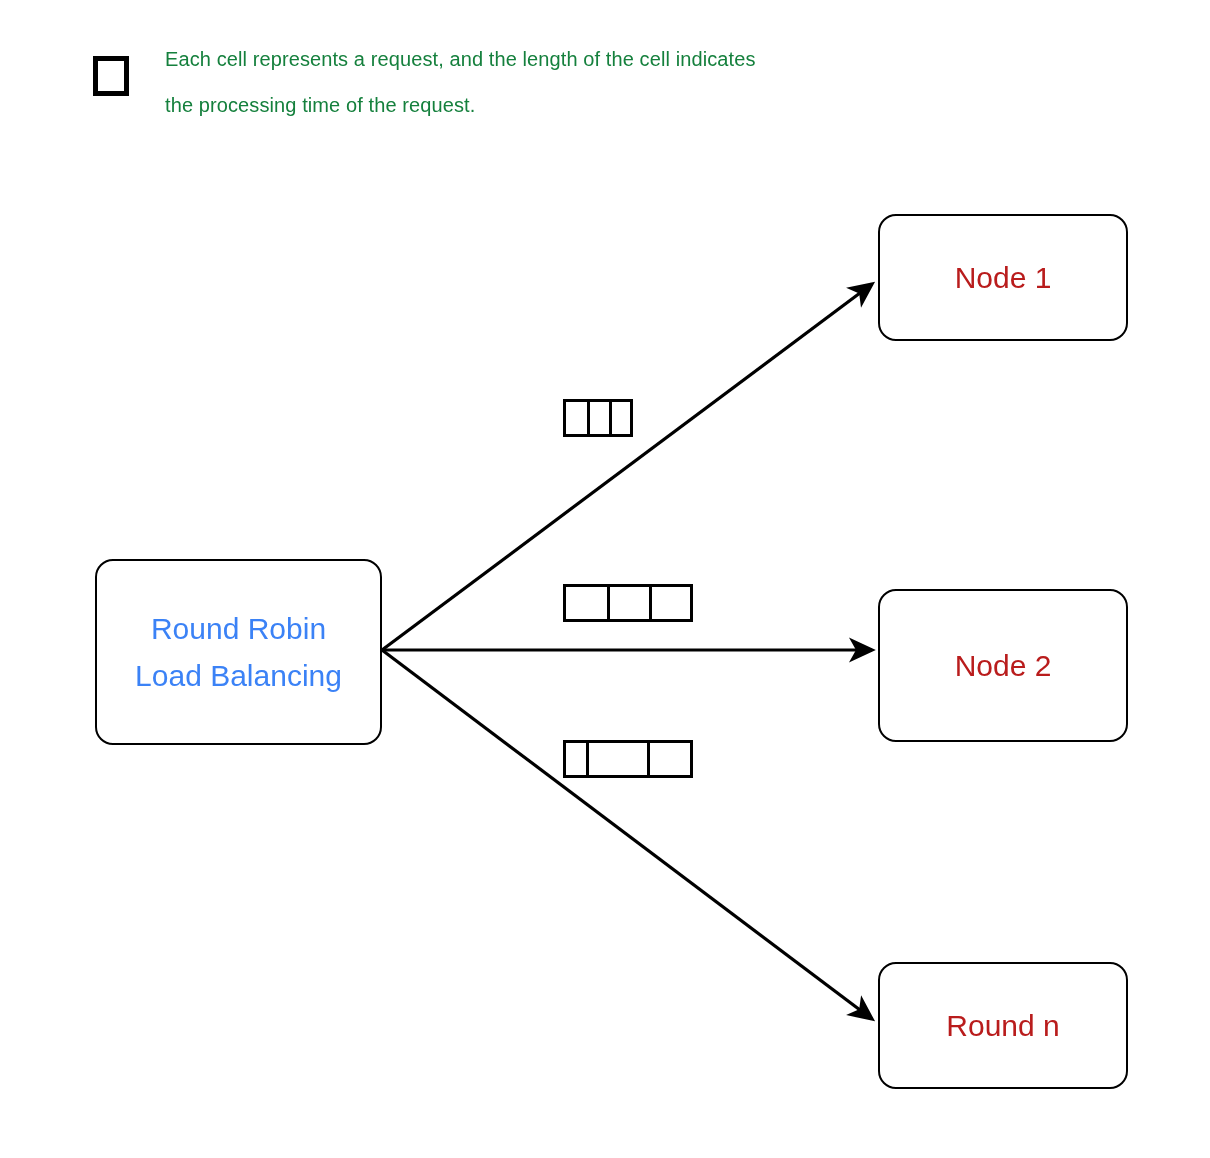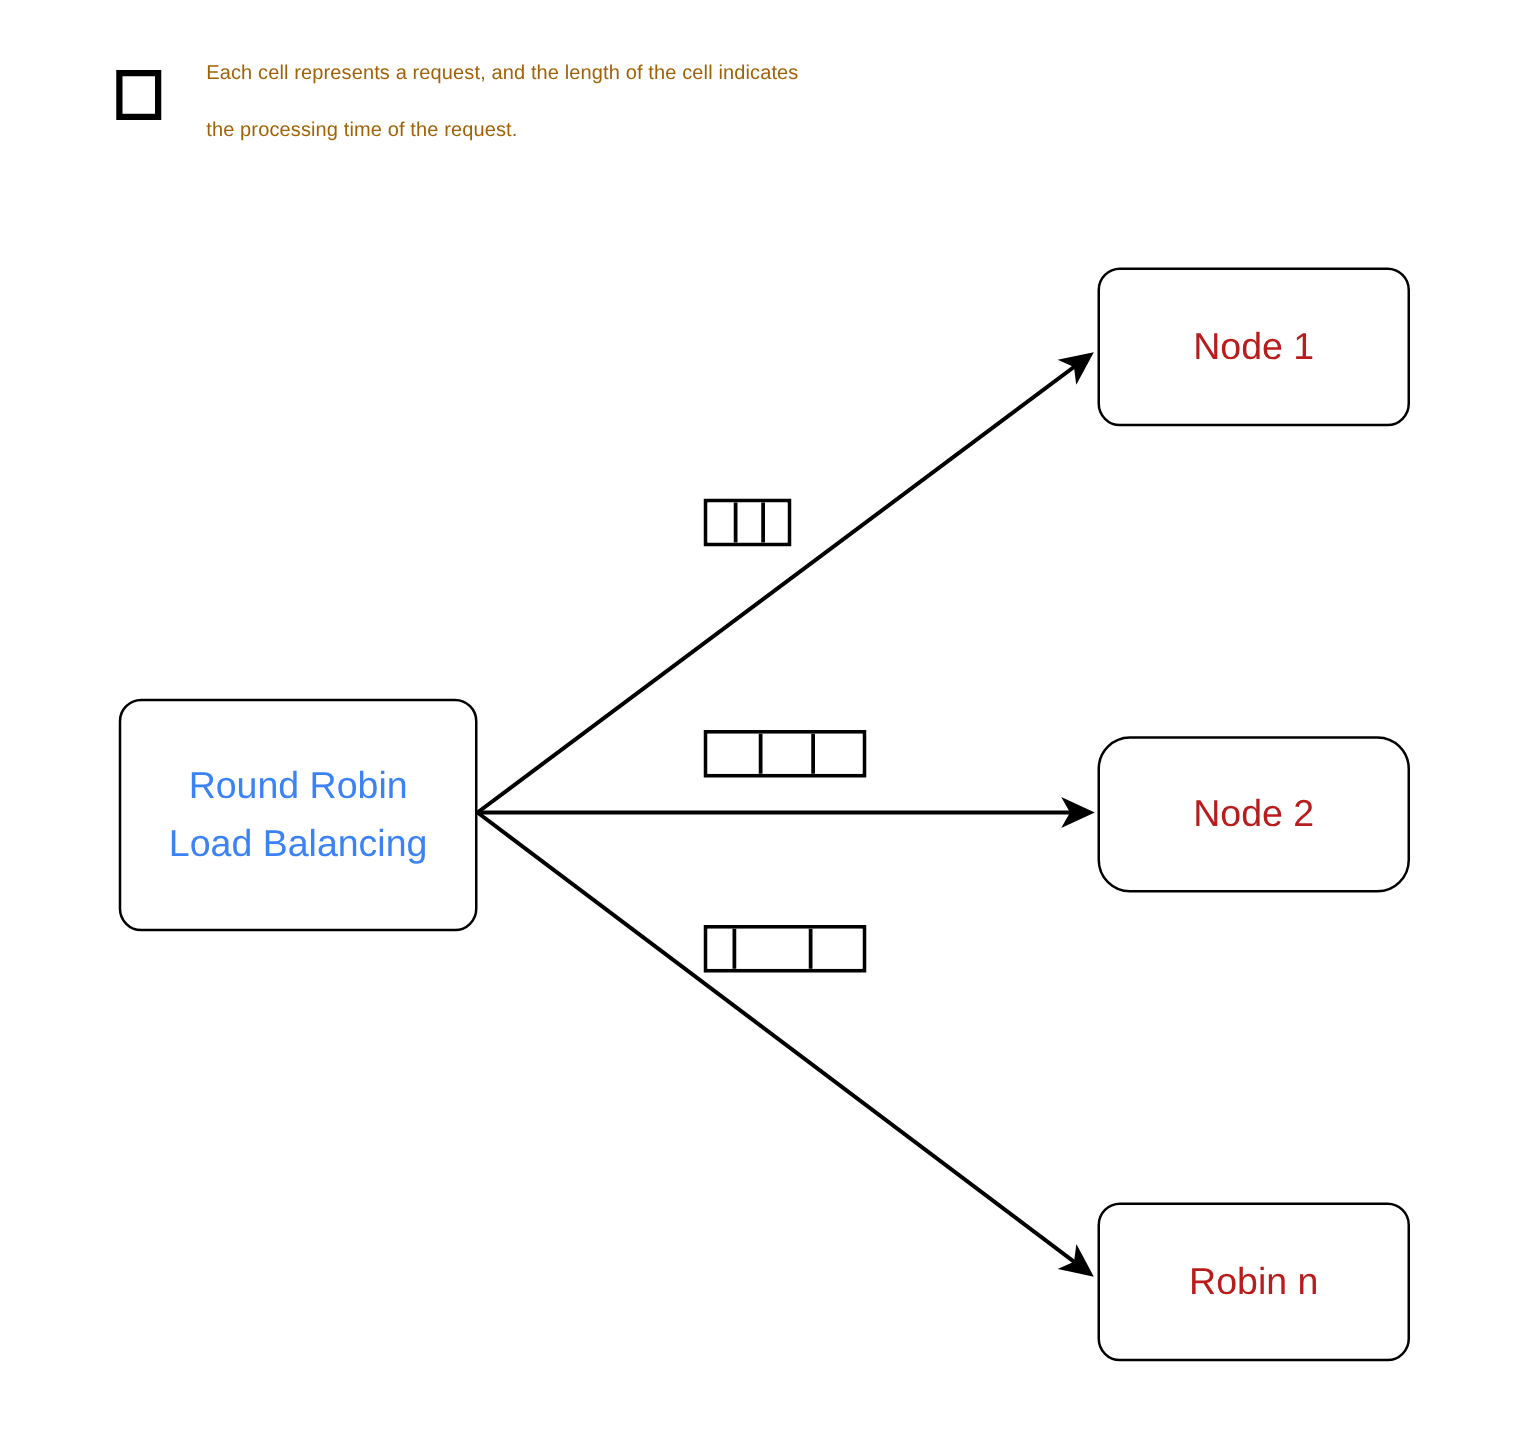--- a/index.html
+++ b/index.html
@@ -36,22 +36,22 @@
     height: 30px;
     border: 5px solid #000000;
     background: #ffffff;
     box-sizing: content-box;
   }
   #legend-text {
     position: absolute;
     left: 72px;
     top: 0px;
     width: 800px;
-    color: #a16207;
-    font-size: 16px;
+    color: #15803d;
+    font-size: 20px;
     line-height: 46px;
     letter-spacing: 0.1px;
     white-space: pre-line;
   }
 
   
   .node-box {
     position: absolute;
     box-sizing: border-box;
     border: 2.4px solid #000000;
@@ -73,21 +73,21 @@
     width: 287px;
     height: 186px;
   }
   #source-label {
     font-size: 30px;
     color: #3b82f6;
     line-height: 1.58;
     white-space: pre-line;
   }
   #node1-box { left: 878px; top: 214px;  width: 250px; height: 127px; }
-  #node2-box { left: 878px; top: 589px;  width: 250px; height: 125px; border-radius: 26px; }
+  #node2-box { left: 878px; top: 589px;  width: 250px; height: 153px; }
   #noden-box { left: 878px; top: 962px;  width: 250px; height: 127px; }
 
   
   .queue-group {
     position: absolute;
     display: flex;
     box-sizing: border-box;
     border: 3.4px solid #000000;
     background: #ffffff;
     height: 38px;
@@ -164,16 +164,16 @@
 
   <div class="node-box" id="node1-box">
     <span class="node-label">Node 1</span>
   </div>
 
   <div class="node-box" id="node2-box">
     <span class="node-label">Node 2</span>
   </div>
 
   <div class="node-box" id="noden-box">
-    <span class="node-label">Robin n</span>
+    <span class="node-label">Round n</span>
   </div>
 
 </div>
 
 </body></html>

